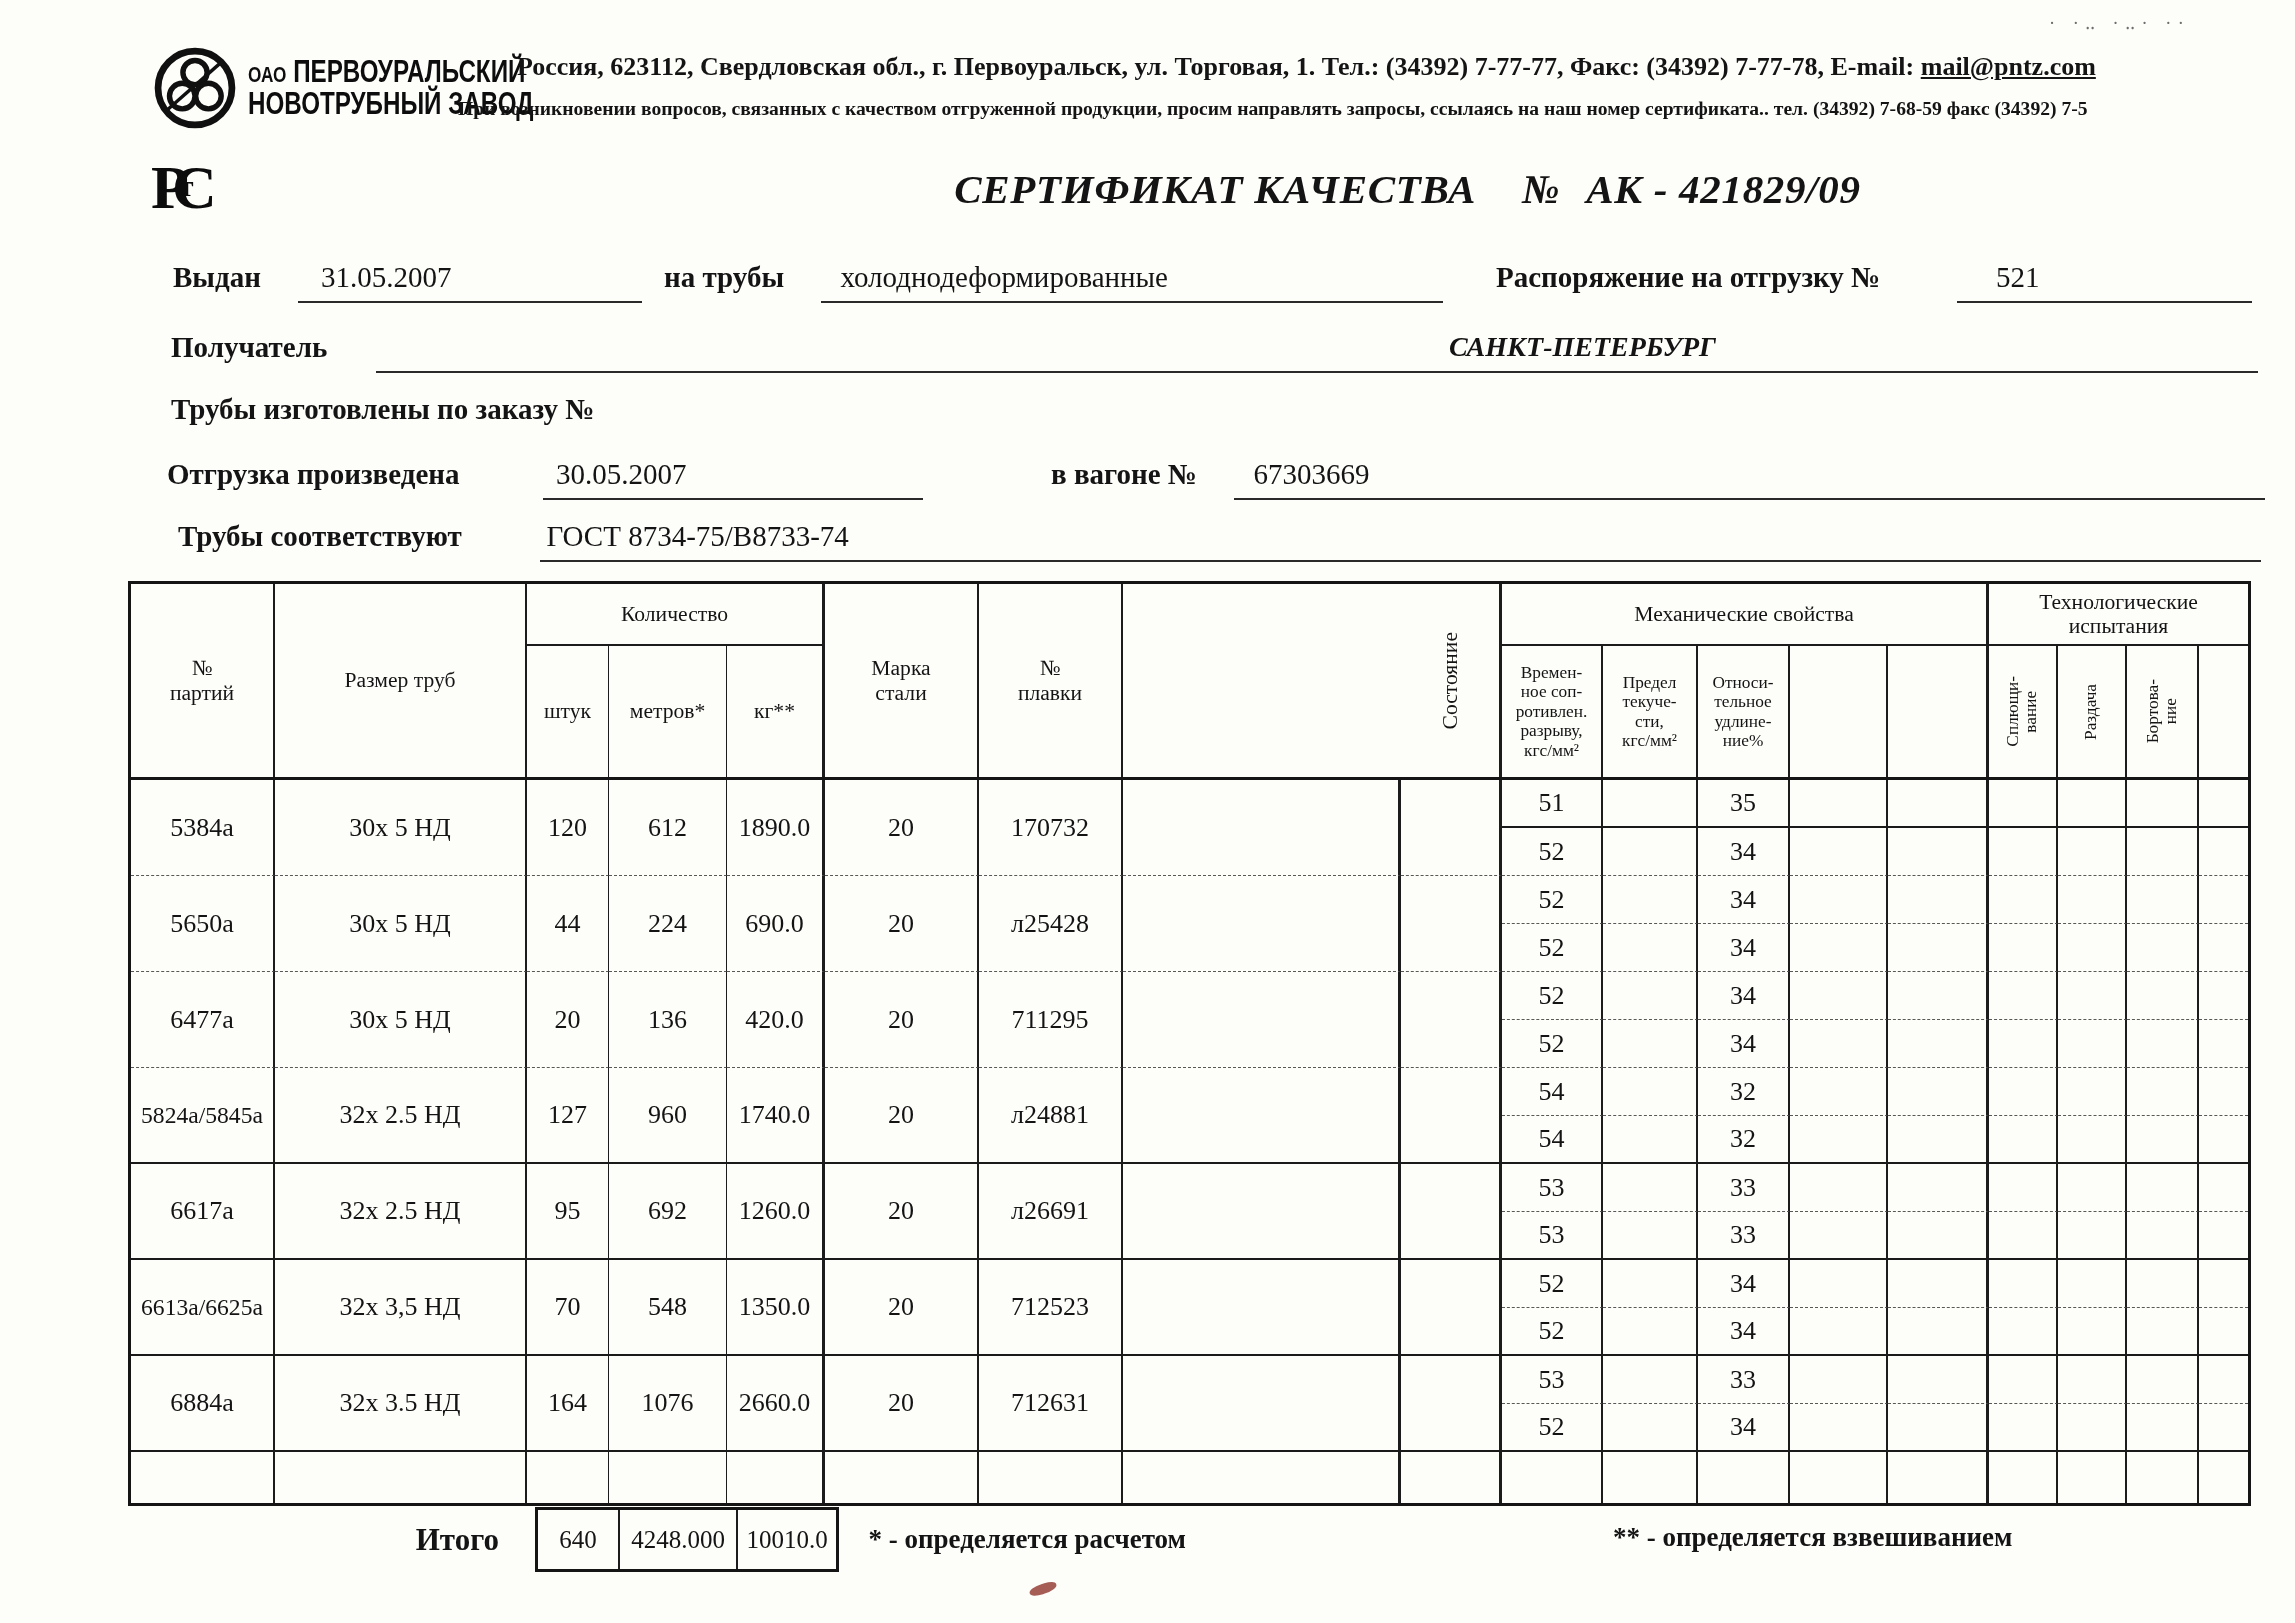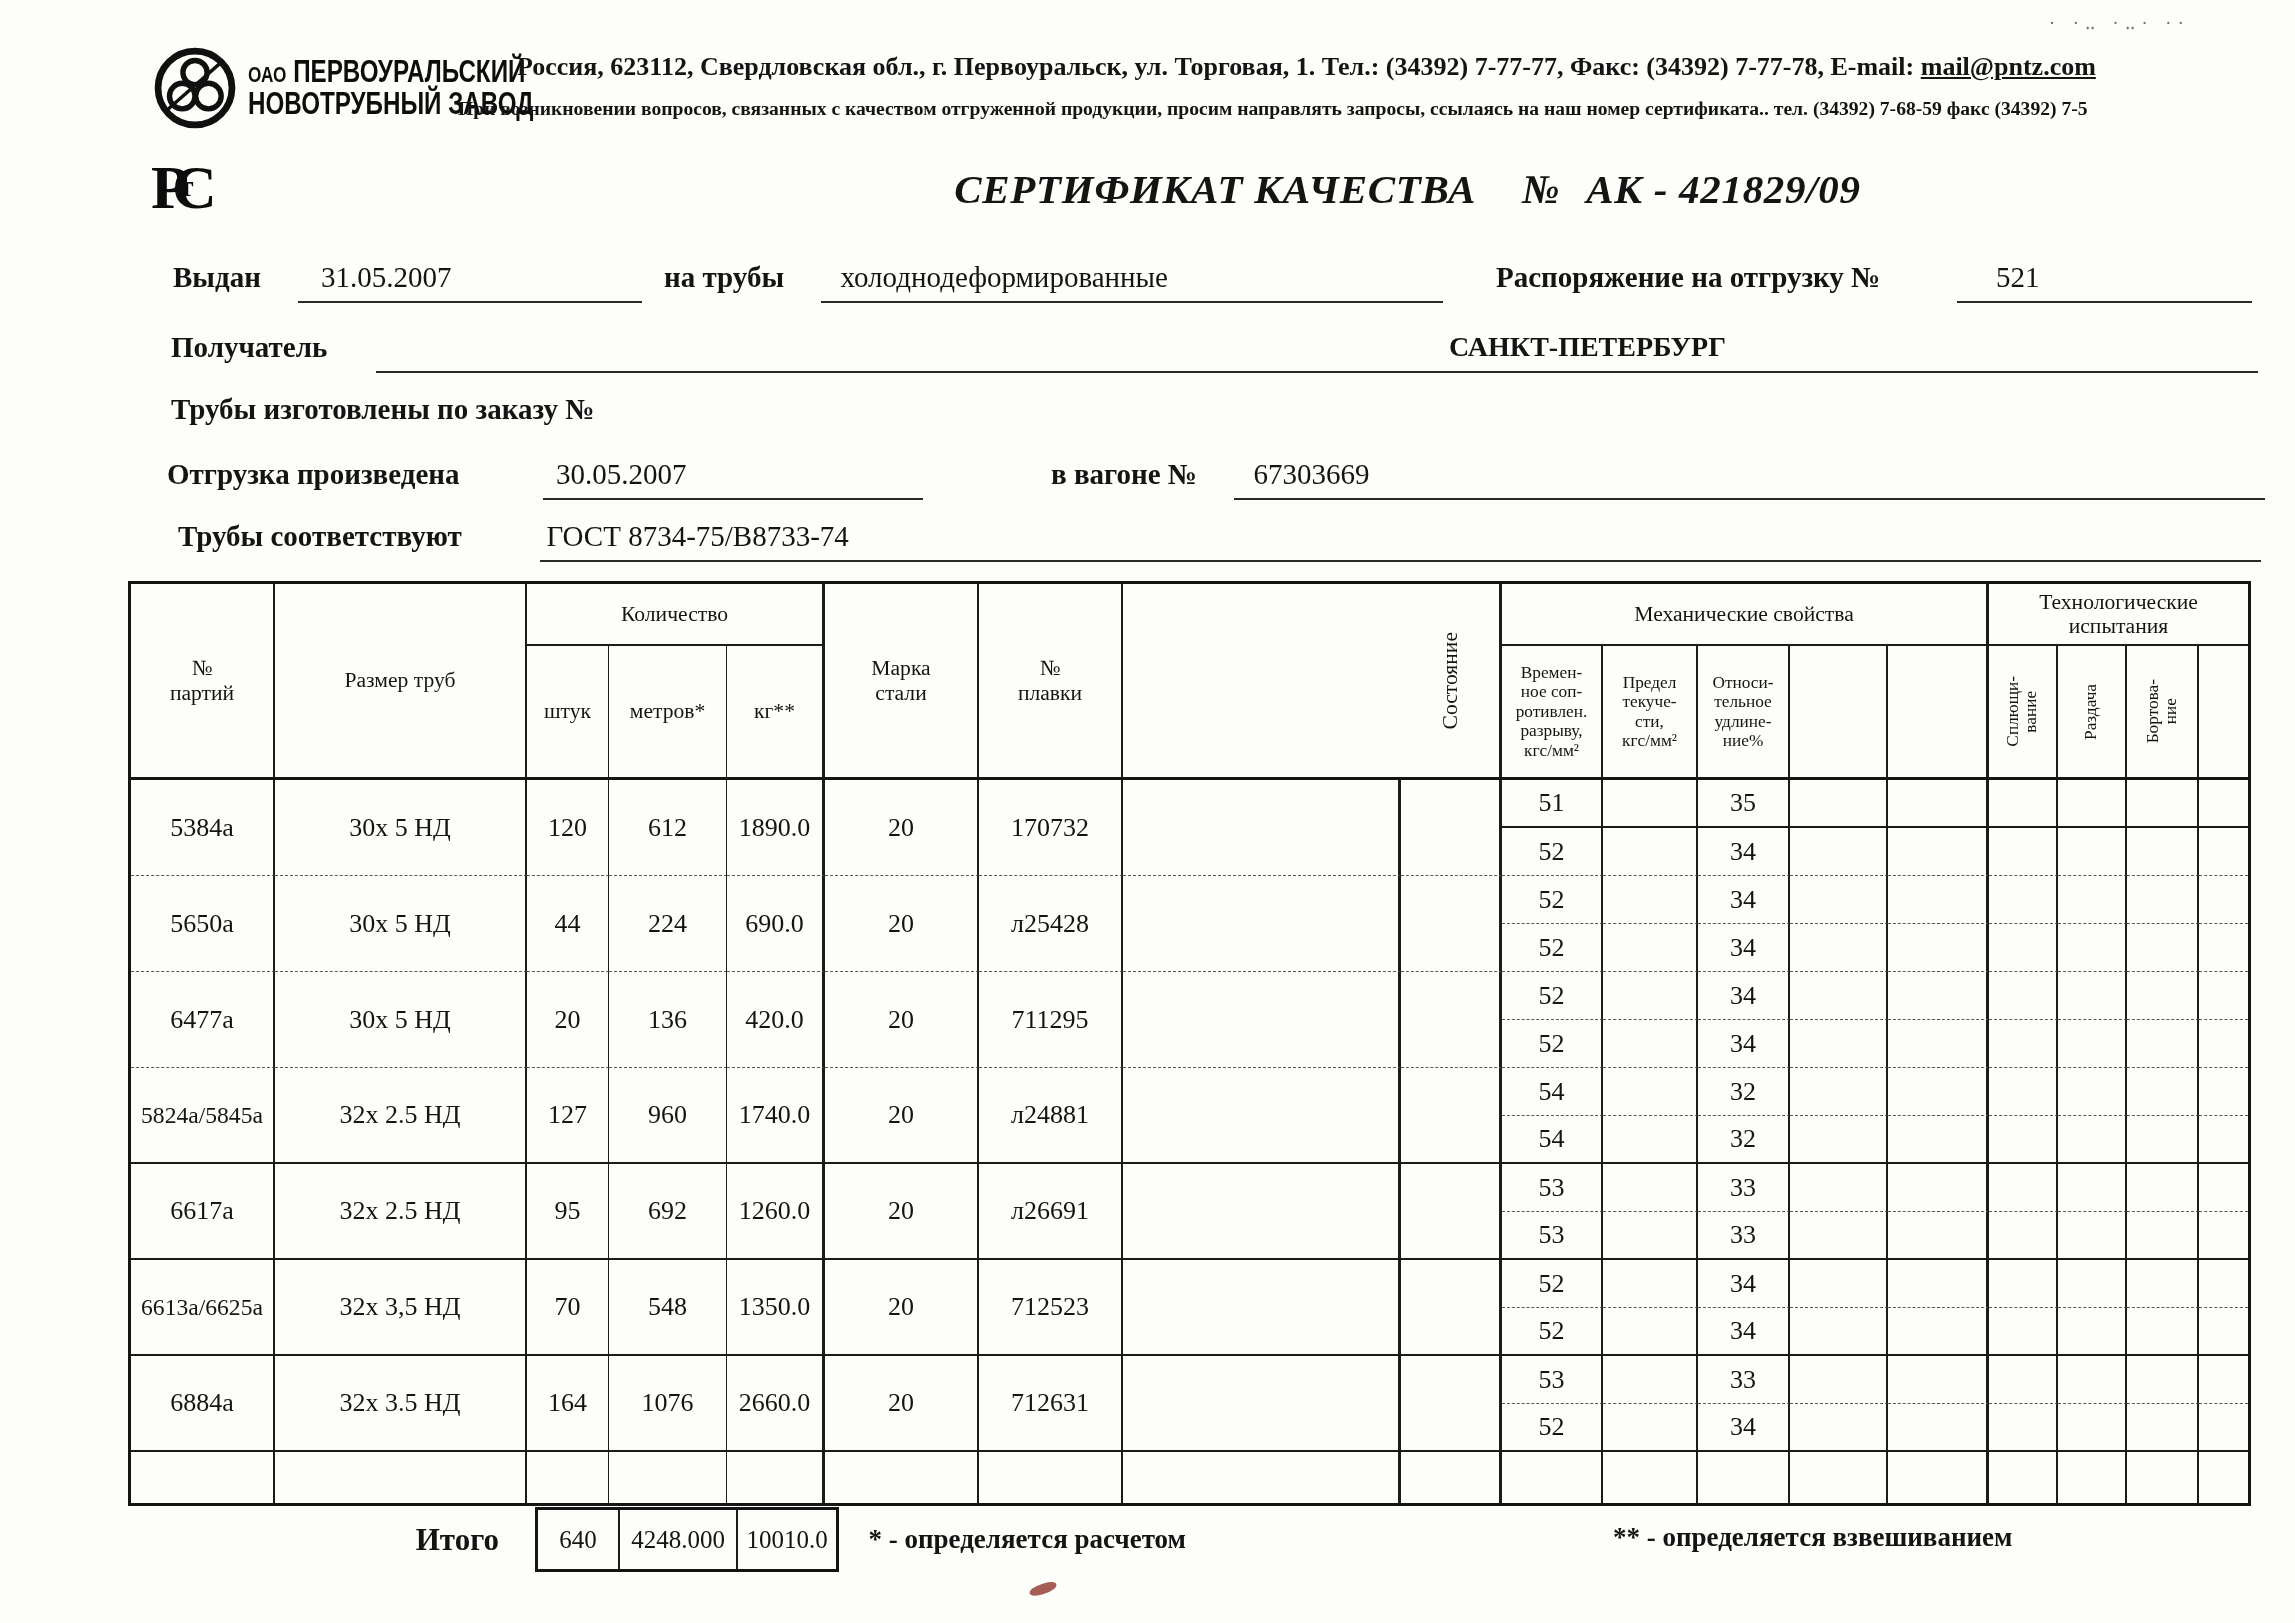--- a/index.html
+++ b/index.html
@@ -21,21 +21,21 @@
   .rst-t{font-size:30px;margin-left:-38px;position:relative;top:-11.8px;}
 
   .title{position:absolute;left:524px;top:165px;width:1767px;text-align:center;
          font-size:41px;font-weight:bold;font-style:italic;white-space:nowrap;letter-spacing:0.7px;}
   .title .no{margin:0 26px 0 46px;}
 
   
   .flabel{position:absolute;font-size:29px;font-weight:bold;white-space:nowrap;}
   .fval{position:absolute;font-size:29px;font-weight:500;border-bottom:2px solid #2a2a2a;
         height:42px;box-sizing:border-box;white-space:nowrap;}
-  .fval.italic{font-weight:bold;font-size:28px;}
+  .fval.italic{font-style:italic;font-weight:bold;font-size:28px;}
 
   
   .tbl{position:absolute;left:128px;top:581px;border:3.9px solid #151515;background:#fdfdfa;}
   .thead,.tbody{display:grid;
     grid-template-columns:144px 252px 82px 118px 98px 154px 144px 278px 101px 101px 95px 92px 98px 101px 69px 69px 72px 49px;}
   .thead{grid-template-rows:62px 131px;border-bottom:3.9px solid #151515;}
   .tbody{grid-template-rows:repeat(14,48px) 51px;}
 
   .hc{display:flex;align-items:center;justify-content:center;text-align:center;
       font-size:21.6px;line-height:1.12;border-right:2px solid #1c1c1c;overflow:hidden;}

